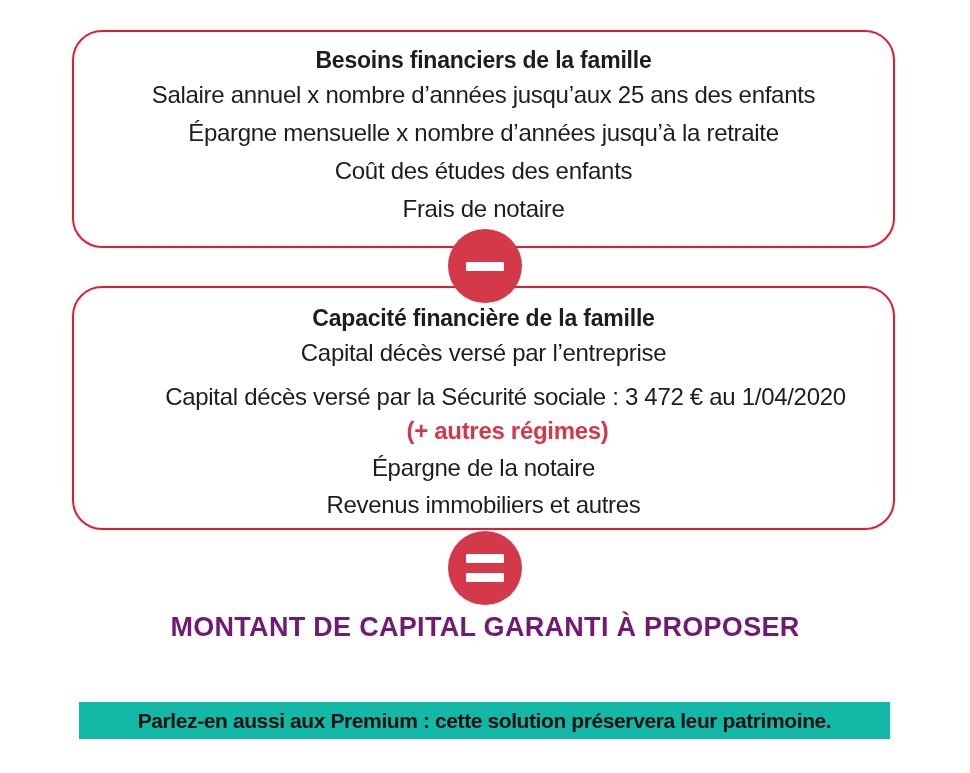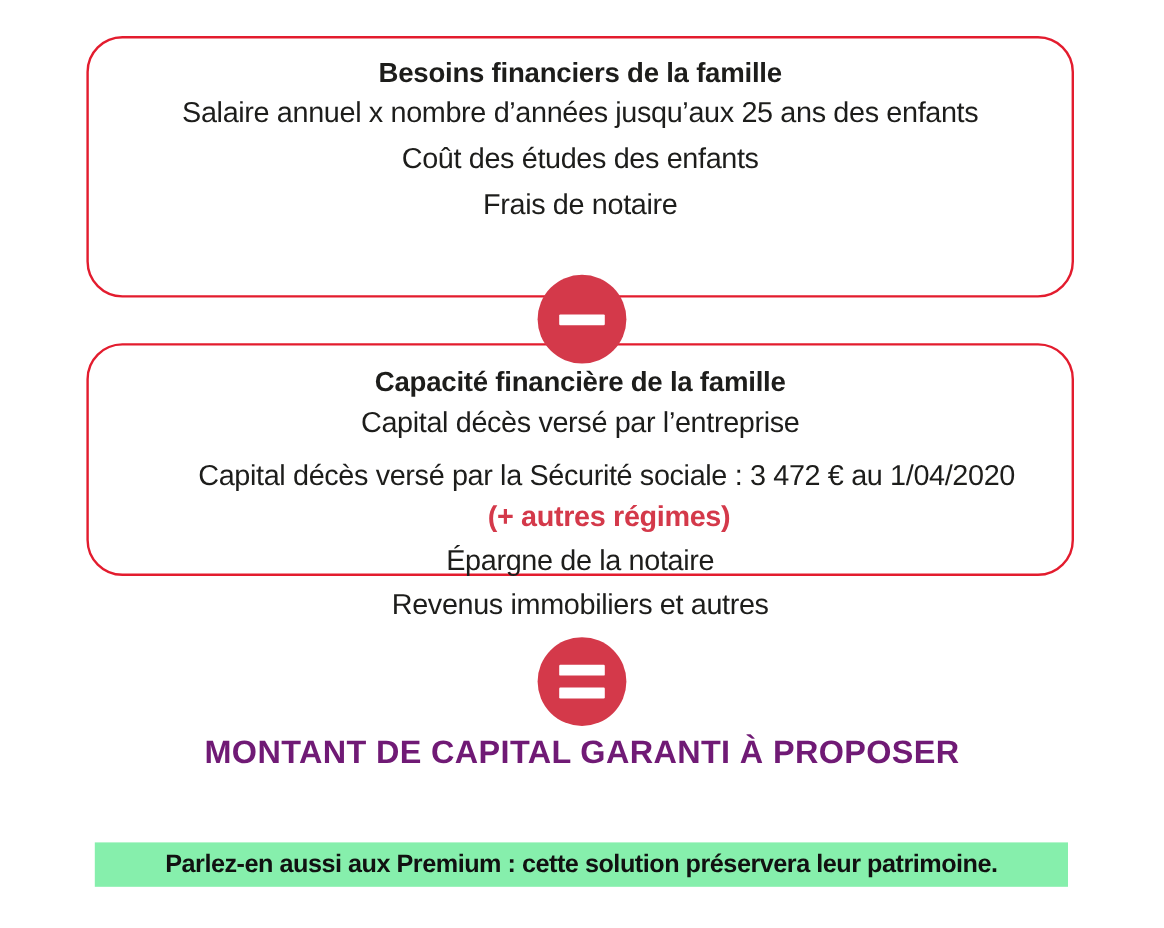--- a/index.html
+++ b/index.html
@@ -17,21 +17,21 @@
     left: 72px;
     width: 823px;
     border: 2px solid #e31c2e;
     border-radius: 30px;
     background: #ffffff;
     box-sizing: border-box;
     text-align: center;
     z-index: 1;
   }
   .box-needs    { top: 30px;  height: 218px; }
-  .box-capacity { top: 286px; height: 194px; }
+  .box-capacity { top: 286px; height: 244px; }
   .box-title {
     font-weight: bold;
     font-size: 23px;
     line-height: 32px;
     margin-top: 12px;
     letter-spacing: -0.2px;
   }
   .box-needs .box-title { }
   .box-capacity .box-title { margin-top: 14px; }
   .box-line {
@@ -81,21 +81,21 @@
     line-height: 32px;
     letter-spacing: 0.3px;
     z-index: 1;
   }
   .premium-banner {
     position: absolute;
     left: 79px;
     top: 702px;
     width: 811px;
     height: 37px;
-    background: #86efac;
+    background: #14b8a6;
     display: flex;
     align-items: center;
     justify-content: center;
     z-index: 1;
   }
   .premium-banner-text {
     font-weight: bold;
     font-size: 21px;
     color: #111111;
     letter-spacing: -0.4px;
@@ -103,20 +103,21 @@
   }
 </style>
 </head>
 <body>
 
 <div class="stage">
 
   <div class="rbox box-needs">
     <div class="box-title">Besoins financiers de la famille</div>
     <div class="box-line">Salaire annuel x nombre d’années jusqu’aux 25 ans des enfants</div>
+    <div class="box-line">Épargne mensuelle x nombre d’années jusqu’à la retraite</div>
     <div class="box-line">Coût des études des enfants</div>
     <div class="box-line">Frais de notaire</div>
   </div>
 
   <div class="op-circle circle-minus">
     <div class="op-bar"></div>
   </div>
 
   <div class="rbox box-capacity">
     <div class="box-title">Capacité financière de la famille</div>

